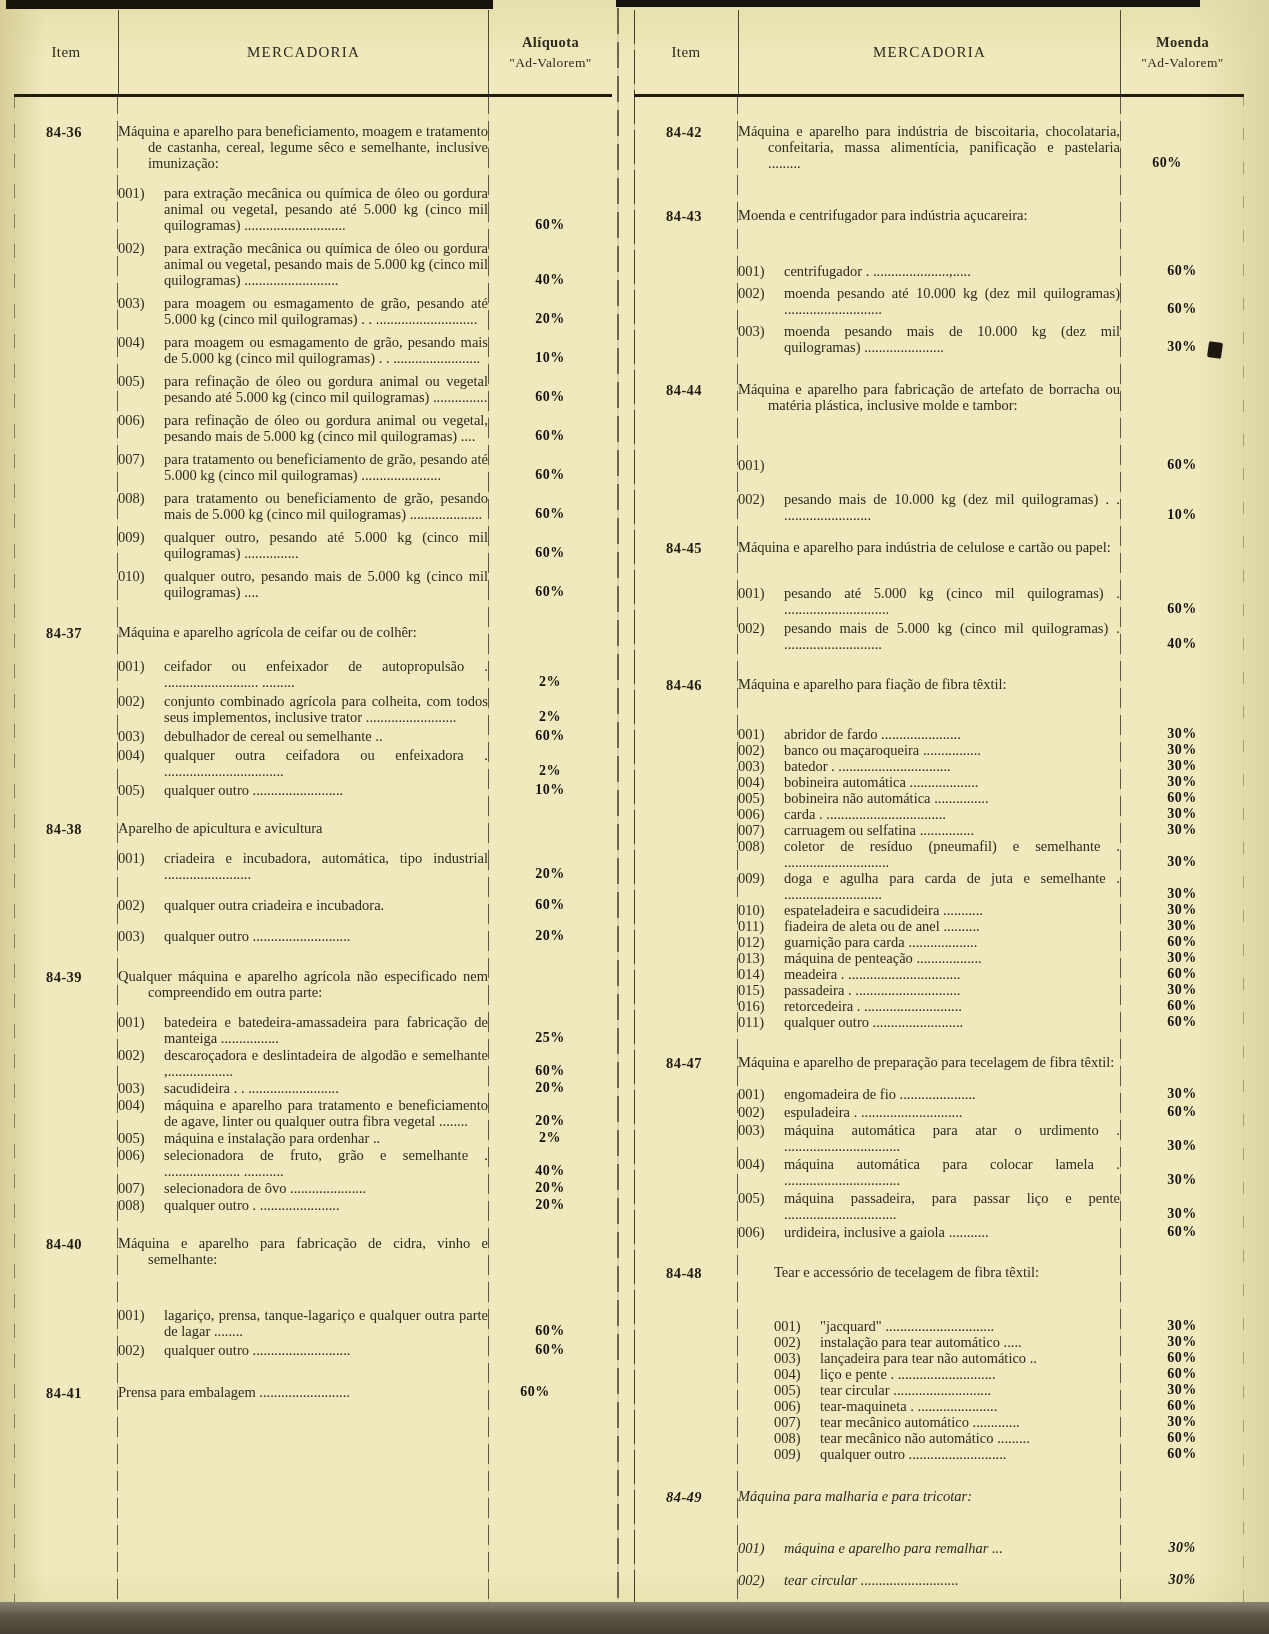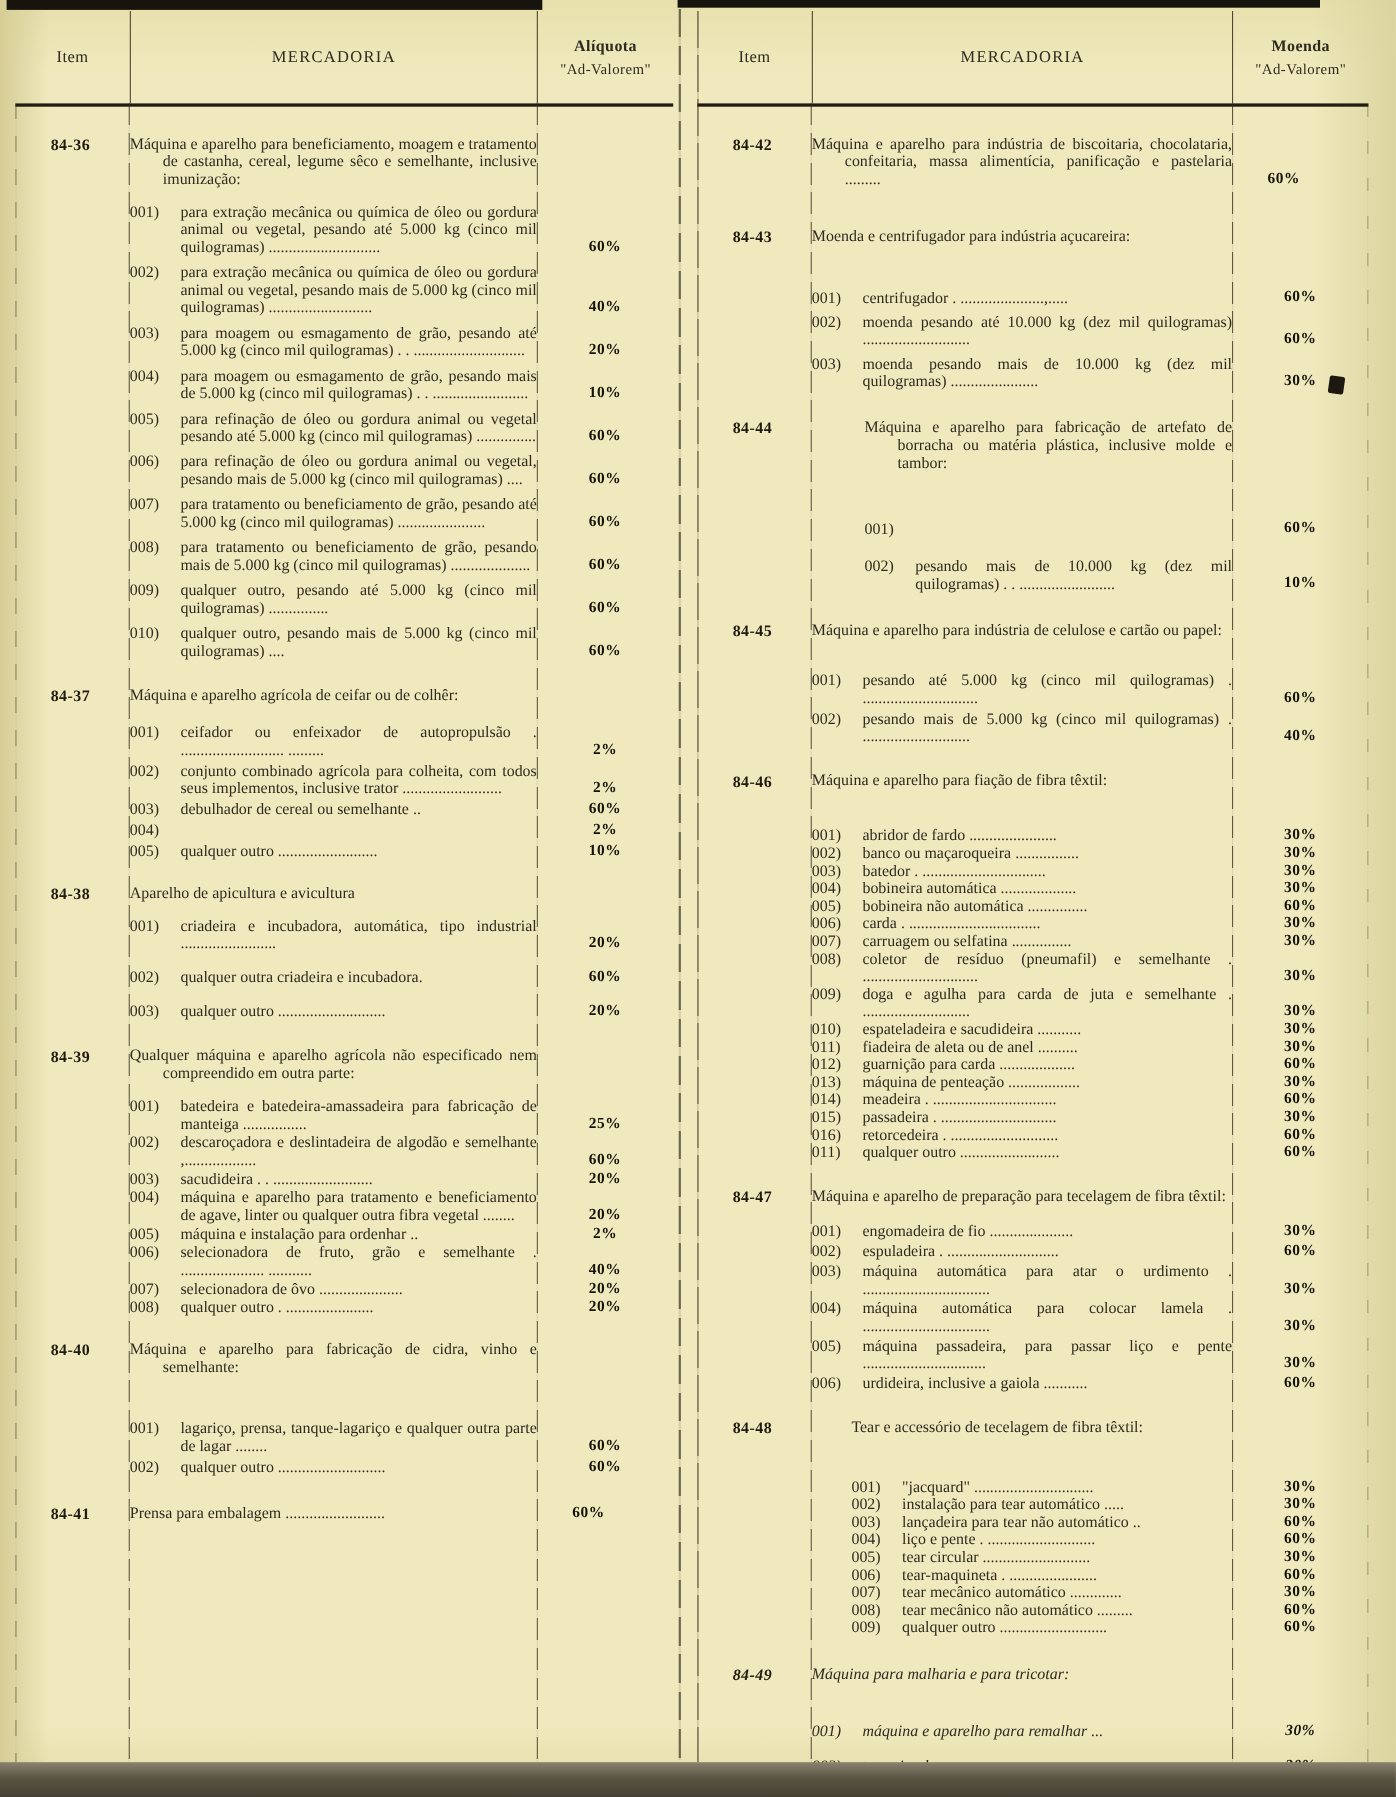--- a/index.html
+++ b/index.html
@@ -157,20 +157,21 @@
                 <div class="txtwrap"><span class="txt">conjunto combinado agrícola para colheita, com todos seus implementos, inclusive trator .........................</span></div>
                 <span class="rate">2%</span>
               </div>
               <div class="sub">
                 <span class="num">003)</span>
                 <div class="txtwrap"><span class="txt">debulhador de cereal ou semelhante ..</span></div>
                 <span class="rate">60%</span>
               </div>
               <div class="sub">
                 <span class="num">004)</span>
+                <div class="txtwrap"><span class="txt">qualquer outra ceifadora ou enfeixadora . .................................</span></div>
                 <span class="rate">2%</span>
               </div>
               <div class="sub">
                 <span class="num">005)</span>
                 <div class="txtwrap"><span class="txt">qualquer outro .........................</span></div>
                 <span class="rate">10%</span>
               </div>
             </div>
           </div>
         </div>
@@ -308,21 +309,21 @@
                 <span class="rate">60%</span>
               </div>
               <div class="sub">
                 <span class="num">003)</span>
                 <div class="txtwrap"><span class="txt">moenda pesando mais de 10.000 kg (dez mil quilogramas) ......................</span></div>
                 <span class="rate">30%</span>
               </div>
             </div>
           </div>
         </div>
-        <div class="entry" style="--hg: 44px; --sg: 18px; margin-bottom: 26px; padding-left: 48px;">
+        <div class="entry" style="--hg: 44px; --sg: 18px; margin-bottom: 16px;">
           <div class="code">84-44</div>
           <div class="merc">
             <div class="heading"><span class="htext">Máquina e aparelho para fabricação de artefato de borracha ou matéria plástica, inclusive molde e tambor:</span></div>
             <div class="subs">
               <div class="sub">
                 <span class="num">001)</span>
                 <span class="rate">60%</span>
               </div>
               <div class="sub">
                 <span class="num">002)</span>

